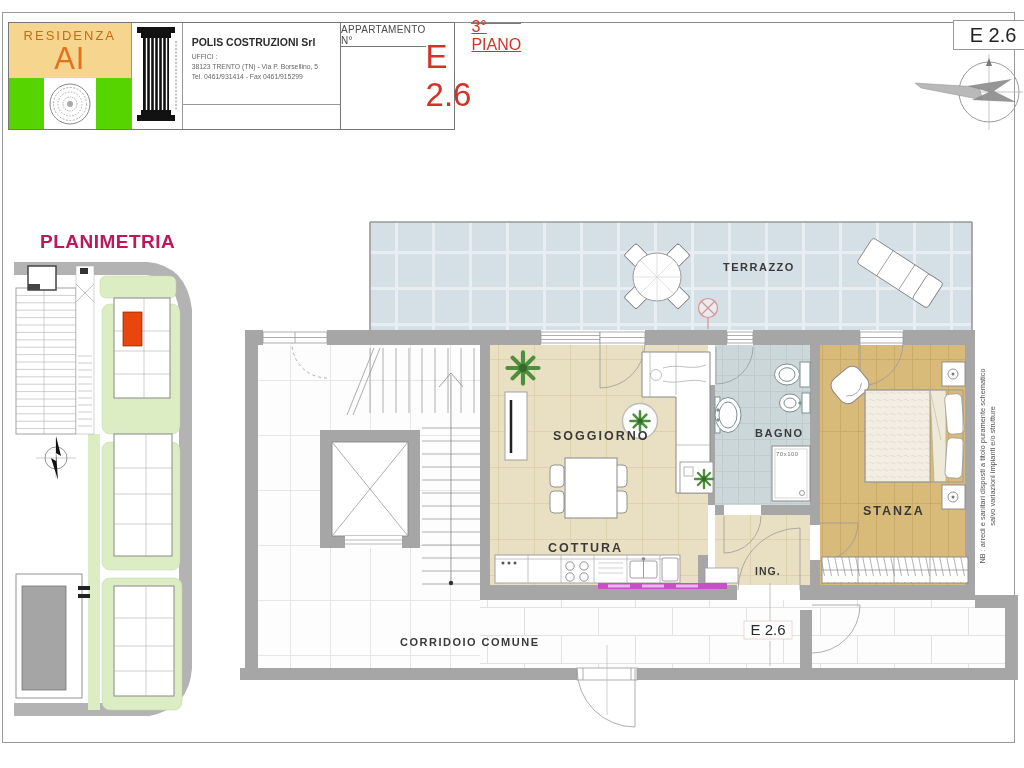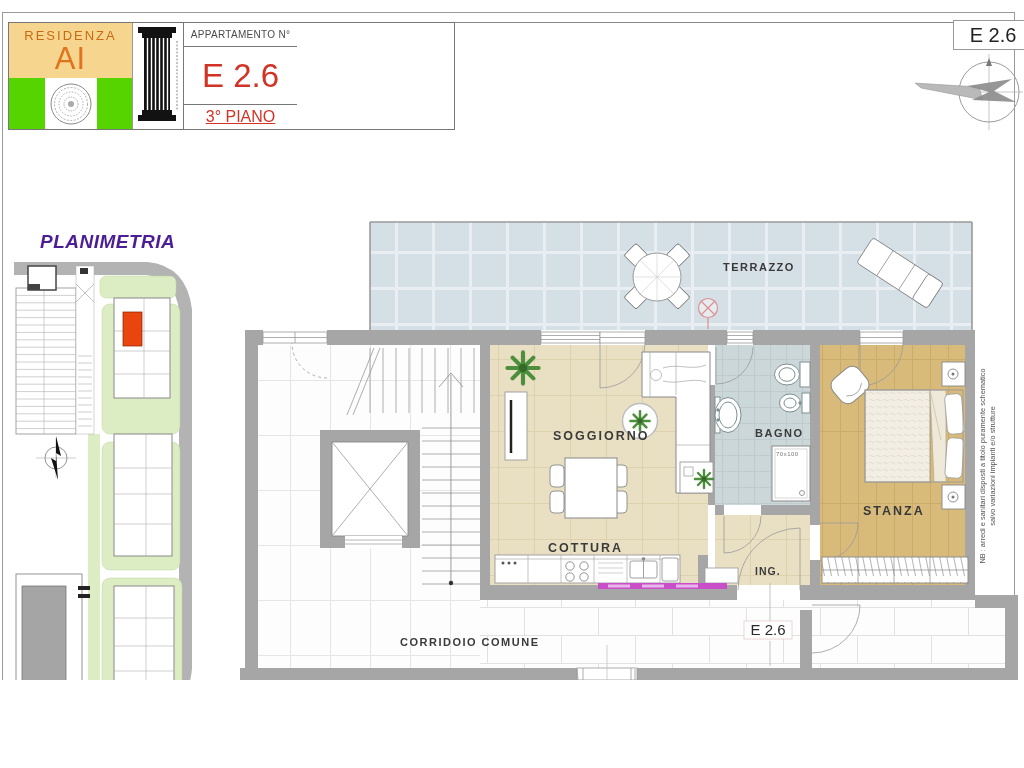--- a/index.html
+++ b/index.html
@@ -1,42 +1,42 @@
 <!DOCTYPE html>
 <html><head>
 <meta charset="utf-8">
 <style>
   html,body{margin:0;padding:0;background:#fff;}
-  .page{position:relative;width:1024px;height:680px;background:#fff;overflow:hidden;
+  .page{position:relative;width:1024px;height:768px;background:#fff;overflow:hidden;
         font-family:"Liberation Sans",sans-serif;color:#333;}
   .abs{position:absolute;}
   .sheet-border{left:2px;top:12px;width:1011px;height:729px;border:1px solid #9a9a9a;}
   .header-rule{left:8px;top:22px;width:945px;height:0;border-top:1px solid #8a8a8a;}
   .header-box{left:8px;top:22px;width:447px;height:108px;border:1px solid #777;display:flex;
               box-sizing:border-box;background:#fff;}
   .logo-cell{width:123px;display:flex;flex-direction:column;}
   .logo-top{height:55px;background:#f6d58e;text-align:center;overflow:hidden;}
   .logo-line1{font-size:13px;color:#c96a15;letter-spacing:2px;margin-top:5px;}
   .logo-line2{font-size:31px;color:#e0731e;letter-spacing:1px;margin-top:-2px;}
   .logo-bottom{height:51px;background:#56d400;display:flex;justify-content:center;}
   .seal-box{width:52px;height:51px;background:#fff;display:flex;align-items:center;justify-content:center;}
   .col-cell{width:50px;border-left:1px solid #999;background:#fff;}
   .company-cell{width:160px;border-left:1px solid #999;padding:13px 6px 0 9px;box-sizing:border-box;position:relative;}
   .company-name{font-size:10.5px;font-weight:bold;color:#2c2c2c;margin-bottom:4px;}
   .company-line{font-size:6.8px;color:#666;line-height:1.5;}
   .company-divider{position:absolute;left:0;top:81px;width:100%;border-top:1px solid #999;}
-  .apt-cell{width:114px;border-left:1px solid #777;display:flex;flex-direction:column;box-sizing:border-box;}
+  .apt-cell{width:114px;border-left:1px solid #777;display:flex;flex-direction:row;box-sizing:border-box;}
   .apt-label{height:23px;border-bottom:1px solid #777;font-size:10px;color:#4a4a4a;letter-spacing:0.3px;
              display:flex;align-items:center;justify-content:center;}
   .apt-number{flex:1;display:flex;align-items:center;justify-content:center;font-size:33px;color:#d13427;}
   .apt-floor{height:24px;border-top:1px solid #777;font-size:16px;color:#d13427;
              display:flex;align-items:center;justify-content:center;text-decoration:underline;}
   .unit-ref-box{left:953px;top:20px;width:78px;height:28px;border:1px solid #999;background:#fff;
                 font-size:20px;color:#222;display:flex;align-items:center;justify-content:center;}
-  .plan-title{left:40px;top:231px;font-size:19px;font-weight:bold;color:#4c1d95;letter-spacing:0.5px;font-style:italic;}
+  .plan-title{left:40px;top:231px;font-size:19px;font-weight:bold;color:#be185d;letter-spacing:0.5px;}
   .nb-note{left:978px;top:592px;width:252px;height:22px;transform:rotate(-90deg);transform-origin:0 0;
            font-size:7.4px;color:#555;text-align:center;line-height:10px;}
   svg text{font-family:"Liberation Sans",sans-serif;}
   .rl{font-size:11px;font-weight:bold;fill:#3a3a3a;letter-spacing:1.5px;}
   .rl2{font-size:12.5px;font-weight:bold;fill:#3a3a3a;letter-spacing:2px;}
   .rls{font-size:10.5px;font-weight:bold;fill:#3a3a3a;letter-spacing:1px;}
   .tiny{font-size:6px;fill:#777;letter-spacing:0.5px;}
   .unitlbl{font-size:15px;fill:#2a2a2a;}
 </style>
 </head>
@@ -68,20 +68,27 @@
       <svg width="50" height="106" viewBox="0 0 50 106">
         <rect x="5" y="4" width="38" height="6" fill="#121212"></rect>
         <rect x="9" y="10" width="30" height="5" fill="#121212"></rect>
         <rect x="11" y="15" width="26" height="72" fill="#121212"></rect>
         <path d="M14.5 15 V87 M18.5 15 V87 M22.5 15 V87 M26.5 15 V87 M30.5 15 V87 M34.5 15 V87" stroke="#fff" stroke-width="1.4"></path>
         <rect x="9" y="87" width="30" height="5" fill="#121212"></rect>
         <rect x="5" y="92" width="38" height="6" fill="#121212"></rect>
         <line x1="44" y1="18" x2="44" y2="88" stroke="#888" stroke-width="1" stroke-dasharray="2 1.5"></line>
       </svg>
     </div>
+    <div class="company-cell">
+      <div class="company-name">POLIS COSTRUZIONI Srl</div>
+      <div class="company-line">UFFICI :</div>
+      <div class="company-line">38123 TRENTO (TN) - Via P. Borsellino, 5</div>
+      <div class="company-line">Tel. 0461/931414 - Fax 0461/915299</div>
+      <div class="company-divider"></div>
+    </div>
     <div class="apt-cell">
       <div class="apt-label">APPARTAMENTO N°</div>
       <div class="apt-number">E 2.6</div>
       <div class="apt-floor">3° PIANO</div>
     </div>
   </div>
 
   <div class="abs unit-ref-box">
     <span>E 2.6</span>
   </div>

